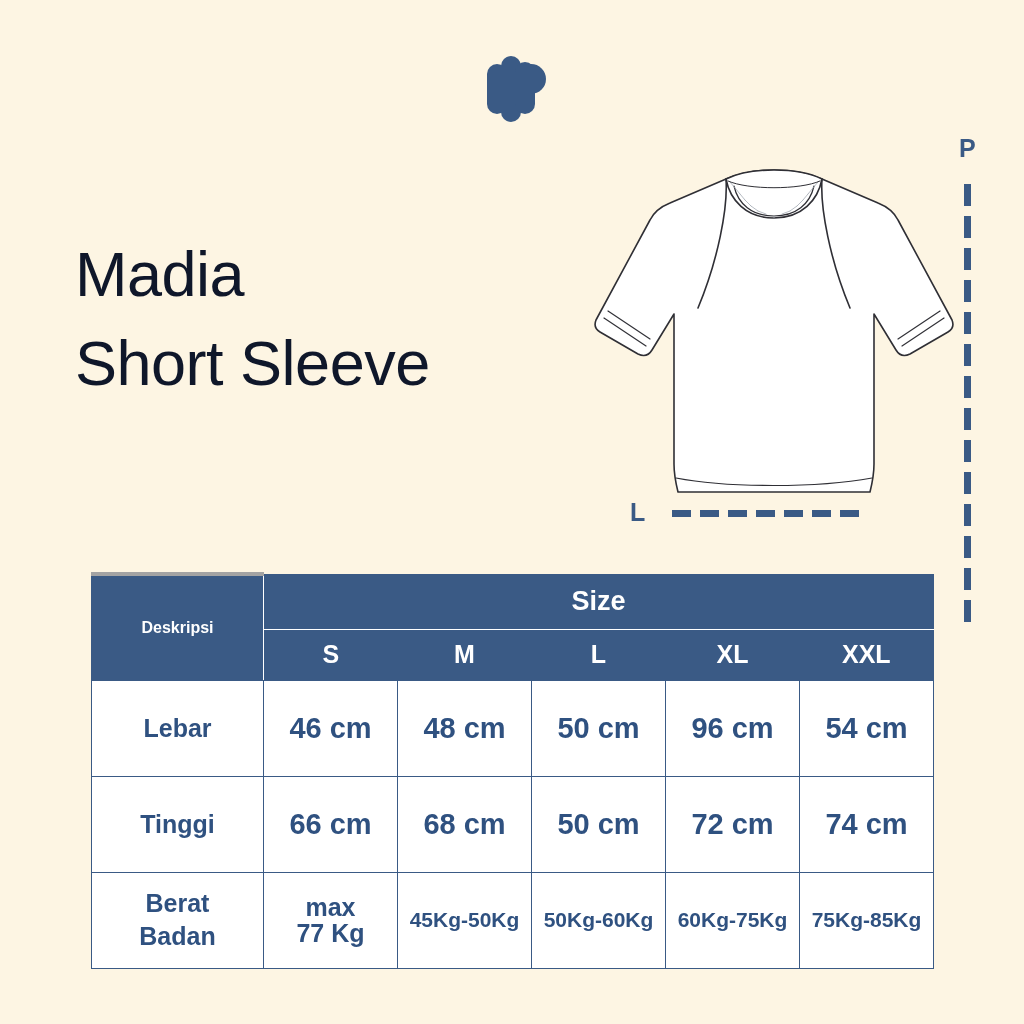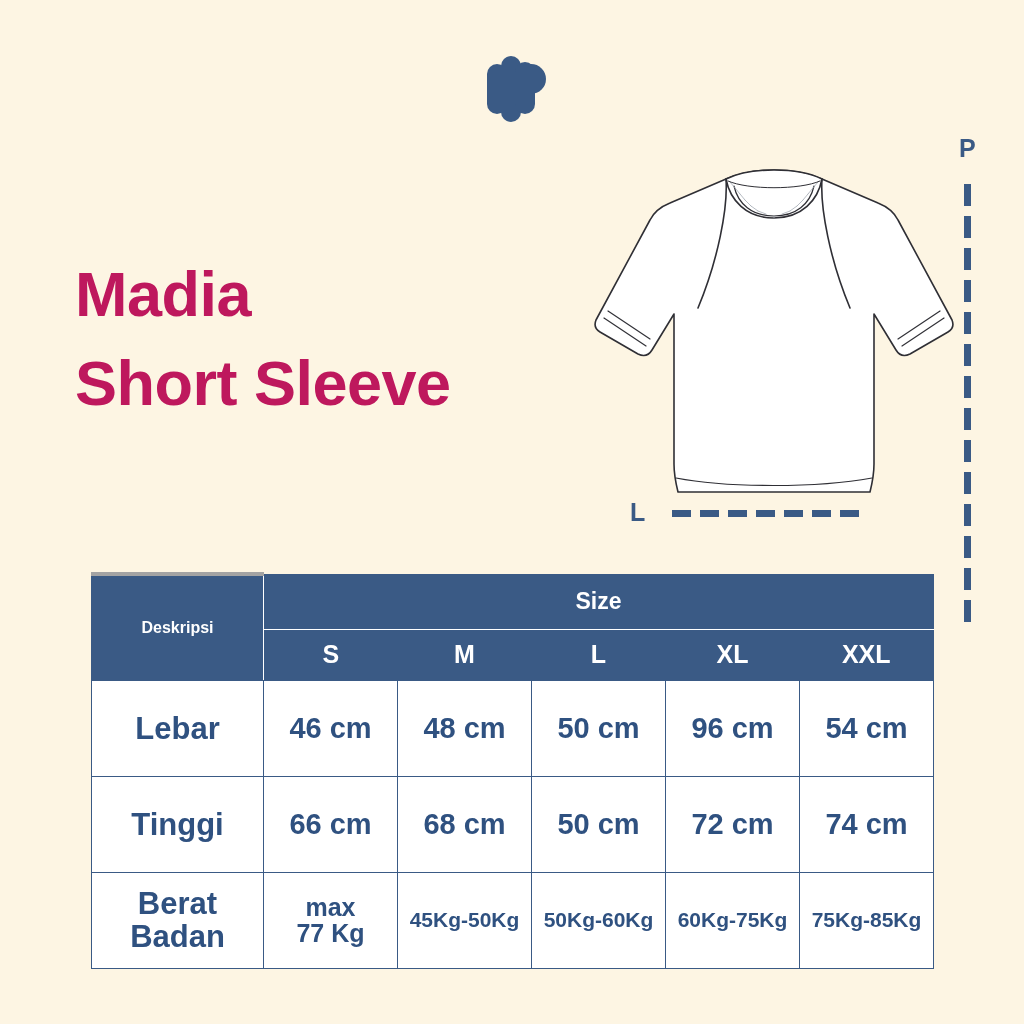--- a/index.html
+++ b/index.html
@@ -25,25 +25,25 @@
     display: flex;
     justify-content: center;
     align-items: flex-start;
   }
   #brand-logo svg { display: block; }
 
   
   #page-title {
     position: absolute;
     left: 75px;
-    top: 208px;
+    top: 188px;
     width: 540px;
-    color: #be185d;
+    color: #0f172a;
     font-size: 63px;
-    font-weight: bold;
+    font-weight: normal;
     line-height: 89px;
     letter-spacing: -0.5px;
   }
   #page-title .title-line { display: block; white-space: nowrap; }
 
   
   #shirt-illustration {
     position: absolute;
     left: 578px;
     top: 148px;
@@ -129,21 +129,21 @@
     font-weight: bold;
     border: 1px solid #ffffff;
   }
   #size-table thead th.desc-head {
     font-size: 16px;
     border-left: 1px solid #3a5a85;
     border-top: 4px solid #a3a3a3;
     border-bottom: 1px solid #3a5a85;
   }
   #size-table thead th.size-head {
-    font-size: 23px;
+    font-size: 27px;
     height: 54px;
     border-top: 1px solid #3a5a85;
     border-right: 1px solid #3a5a85;
     border-left: 1px solid #ffffff;
     border-bottom: 1px solid #ffffff;
   }
   #size-table thead th.size-col-head {
     font-size: 25px;
     height: 50px;
     border: none;
@@ -157,21 +157,21 @@
   }
   #size-table tbody td {
     background: #ffffff;
     color: #2f5180;
     border: 1px solid #3a5a85;
     height: 95px;
     font-size: 29px;
     font-weight: bold;
   }
   #size-table tbody td.row-label {
-    font-size: 31px;
+    font-size: 25px;
     line-height: 33px;
     margin-left: 12px;
   }
   #size-table tbody td.small-cell {
     font-size: 25px;
     line-height: 26px;
   }
   #size-table tbody td.range-cell {
     font-size: 21px;
   }

